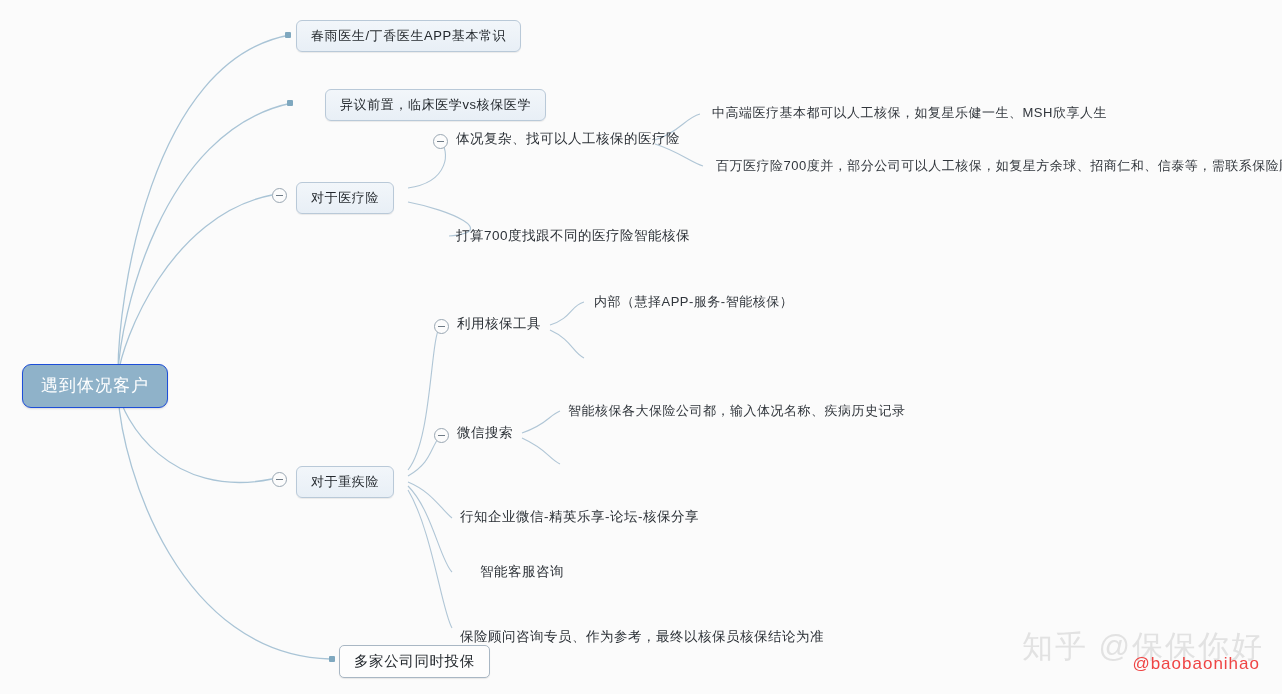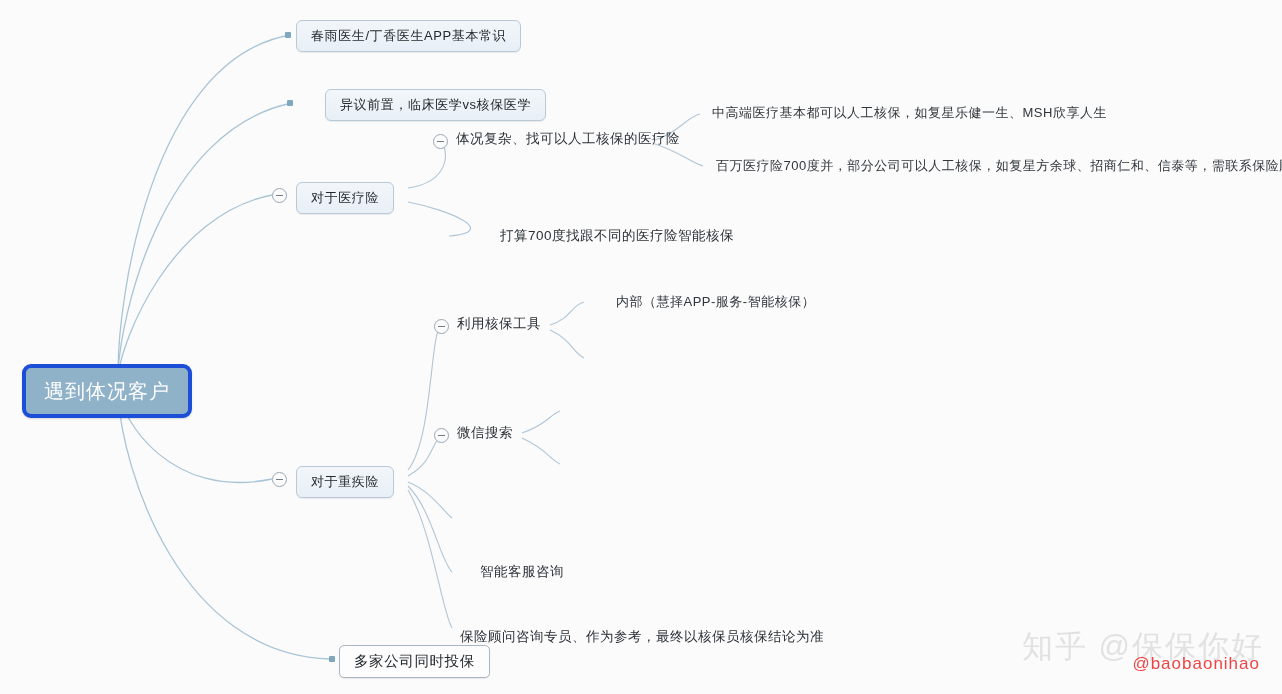--- a/index.html
+++ b/index.html
@@ -29,24 +29,24 @@
     position: absolute;
     white-space: nowrap;
     line-height: 1.2;
   }
   
   .node-root {
     background: #8fb2c9;
     color: #ffffff;
     border-radius: 9px;
     padding: 11px 18px;
-    font-size: 20px;
+    font-size: 17px;
     letter-spacing: 1px;
     box-shadow: 0 1px 2px rgba(0,0,0,0.14);
-    border: 4px solid #1d4ed8;
+    border: 1px solid #1d4ed8;
   }
   
   .node-box {
     background: linear-gradient(180deg,#f2f6fa 0%, #e8eff6 100%);
     border: 1px solid #b9c9d8;
     border-radius: 6px;
     padding: 7px 14px;
     font-size: 13px;
     color: #23282d;
     letter-spacing: 0.6px;
@@ -180,46 +180,52 @@
   </div>
 
   <div class="node node-text sub" style="left:712px; top:105px;">
     <span>中高端医疗基本都可以人工核保，如复星乐健一生、MSH欣享人生</span>
   </div>
 
   <div class="node node-text sub" style="left:716px; top:158px;">
     <span>百万医疗险700度并，部分公司可以人工核保，如复星方余球、招商仁和、信泰等，需联系保险顾问专员</span>
   </div>
 
-  <div class="node node-text" style="left:456px; top:228px;margin-left:44px;">
+  <div class="node node-text" style="left:456px; top:228px;">
     <span>打算700度找跟不同的医疗险智能核保</span>
   </div>
 
   <div class="toggle" style="left:272px; top:472px;"></div>
   <div class="node node-box" style="left:296px; top:466px;">
     <span>对于重疾险</span>
   </div>
 
   <div class="toggle" style="left:434px; top:319px;"></div>
   <div class="node node-text" style="left:457px; top:316px;">
     <span>利用核保工具</span>
   </div>
 
-  <div class="node node-text sub" style="left:594px; top:294px;margin-left:22px;">
+  <div class="node node-text sub" style="left:594px; top:294px;">
     <span>内部（慧择APP-服务-智能核保）</span>
   </div>
 
 
   <div class="toggle" style="left:434px; top:428px;"></div>
   <div class="node node-text" style="left:457px; top:425px;">
     <span>微信搜索</span>
   </div>
 
-
-
+  <div class="node node-text sub" style="left:568px; top:403px;">
+    <span>智能核保各大保险公司都，输入体况名称、疾病历史记录</span>
+  </div>
+
+
+  <div class="node node-text" style="left:460px; top:509px;">
+    <span>行知企业微信-精英乐享-论坛-核保分享</span>
+  </div>
 
   <div class="node node-text" style="left:480px; top:564px;">
     <span>智能客服咨询</span>
   </div>
 
   <div class="node node-text" style="left:460px; top:621px;margin-top:8px;">
     <span>保险顾问咨询专员、作为参考，最终以核保员核保结论为准</span>
   </div>
 
   <div class="dot" style="left:329px; top:656px;"></div>

